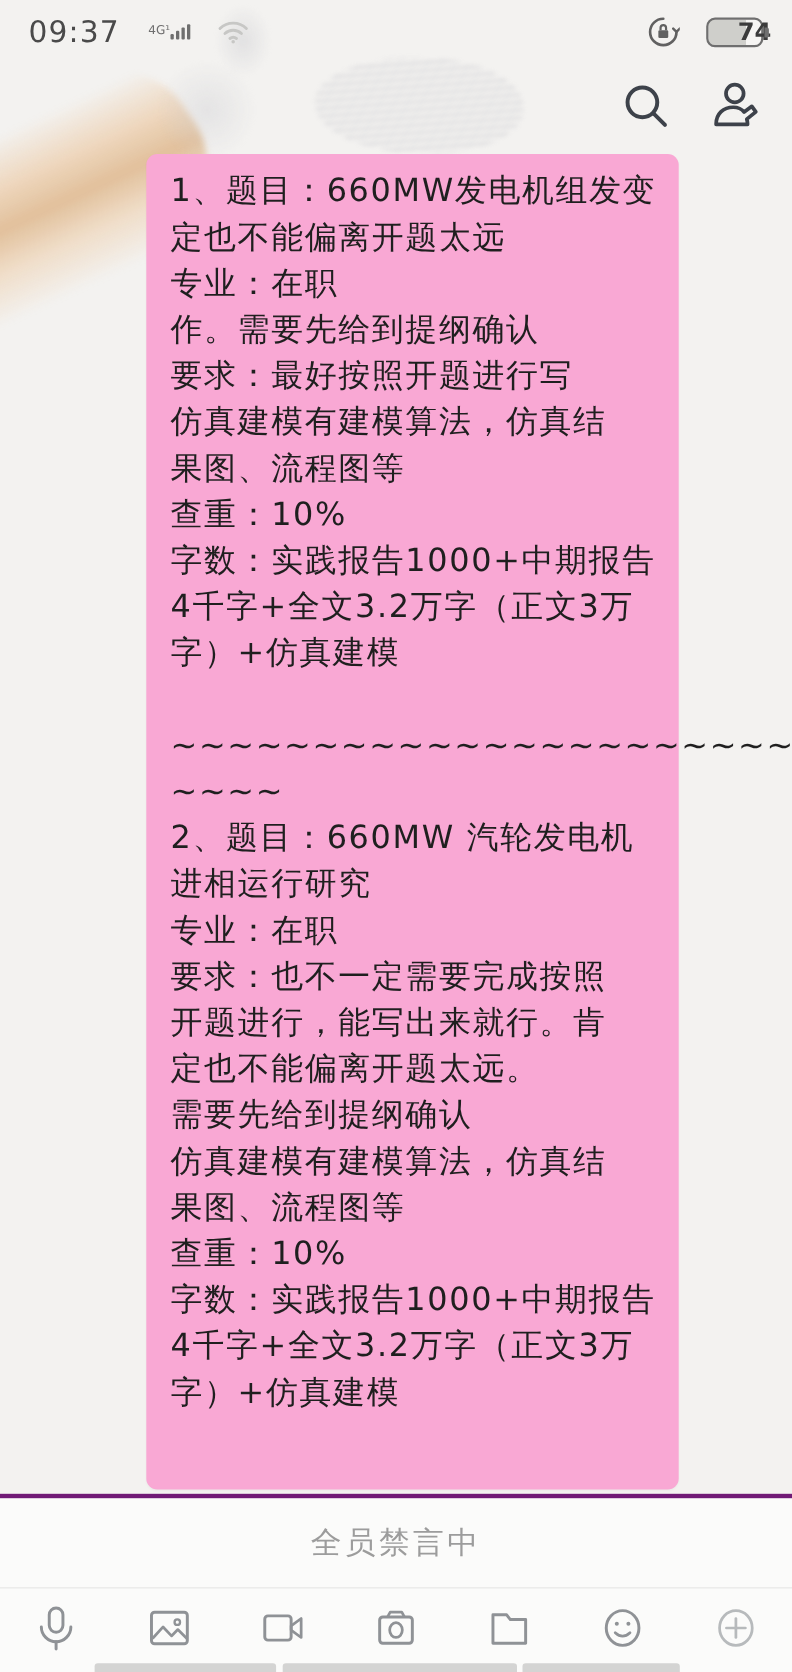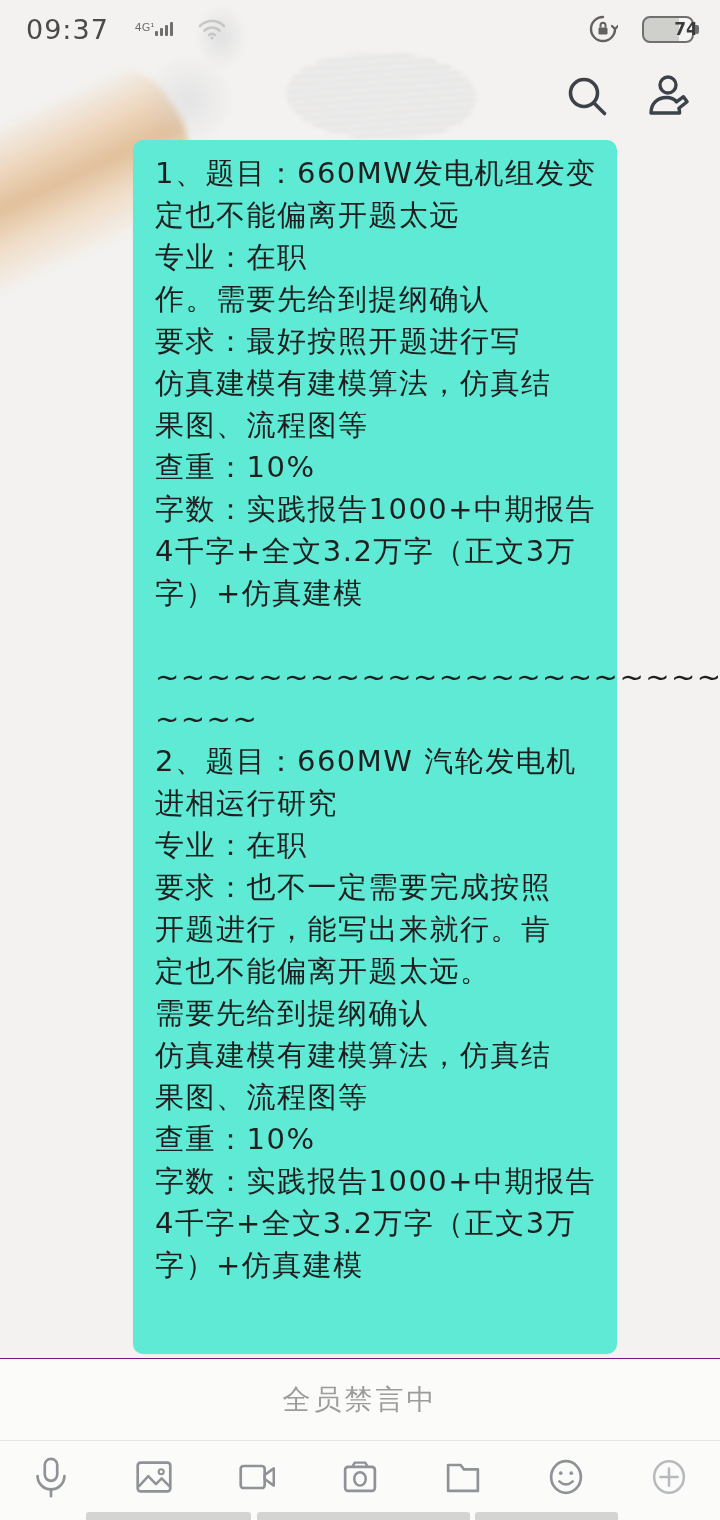--- a/index.html
+++ b/index.html
@@ -58,44 +58,44 @@
   .battery {
     position:relative; width:52px; height:27px;
     border:2.5px solid #6f6f6f; border-radius:8px;
     display:flex; align-items:center; justify-content:center;
     background:linear-gradient(90deg,#cfcfcb 0 72%, #f6f5f3 72%);
   }
   .battery::after {
     content:""; position:absolute; right:-7px; top:7px;
     width:4px; height:9px; background:#6f6f6f; border-radius:0 2px 2px 0;
   }
-  .battery span { font-size:17px; font-weight:bold; color:#3b3b3b;margin-left:36px; }
+  .battery span { font-size:22px; font-weight:bold; color:#3b3b3b;margin-left:36px; }
 
   
   .nav-icon { position:absolute; z-index:5; width:48px; height:48px; }
   .nav-search { left:563px; top:72px; }
   .nav-members { left:642px; top:72px; }
 
   
   .bubble {
     position:absolute; left:133px; top:140px; width:484px;
-    background:#5eead4; border-radius:10px;
+    background:#f9a8d4; border-radius:10px;
     padding:12px 22px 68px 22px; z-index:2;
     box-shadow:0 1px 2px rgba(0,0,0,0.03);
   }
   .msg-line {
     min-height:42px; line-height:42px;
     font-size:29px; letter-spacing:1.5px; color:#1f1f1f;
     white-space:pre;
   }
 
   
   .footer {
     position:absolute; left:0; bottom:0; width:720px; height:162px;
-    background:#fbfbfa; border-top:1px solid #701a75; z-index:6;
+    background:#fbfbfa; border-top:4px solid #701a75; z-index:6;
   }
   .muted-notice {
     height:81px; display:flex; align-items:center; justify-content:center;
     font-size:28px; color:#9c9c9c; letter-spacing:3px;
   }
   .footer-divider { height:1px; background:#e6e6e4; width:100%; }
   .toolbar {
     height:72px; display:flex; align-items:center;
     justify-content:space-between; padding:0 28px;
   }

